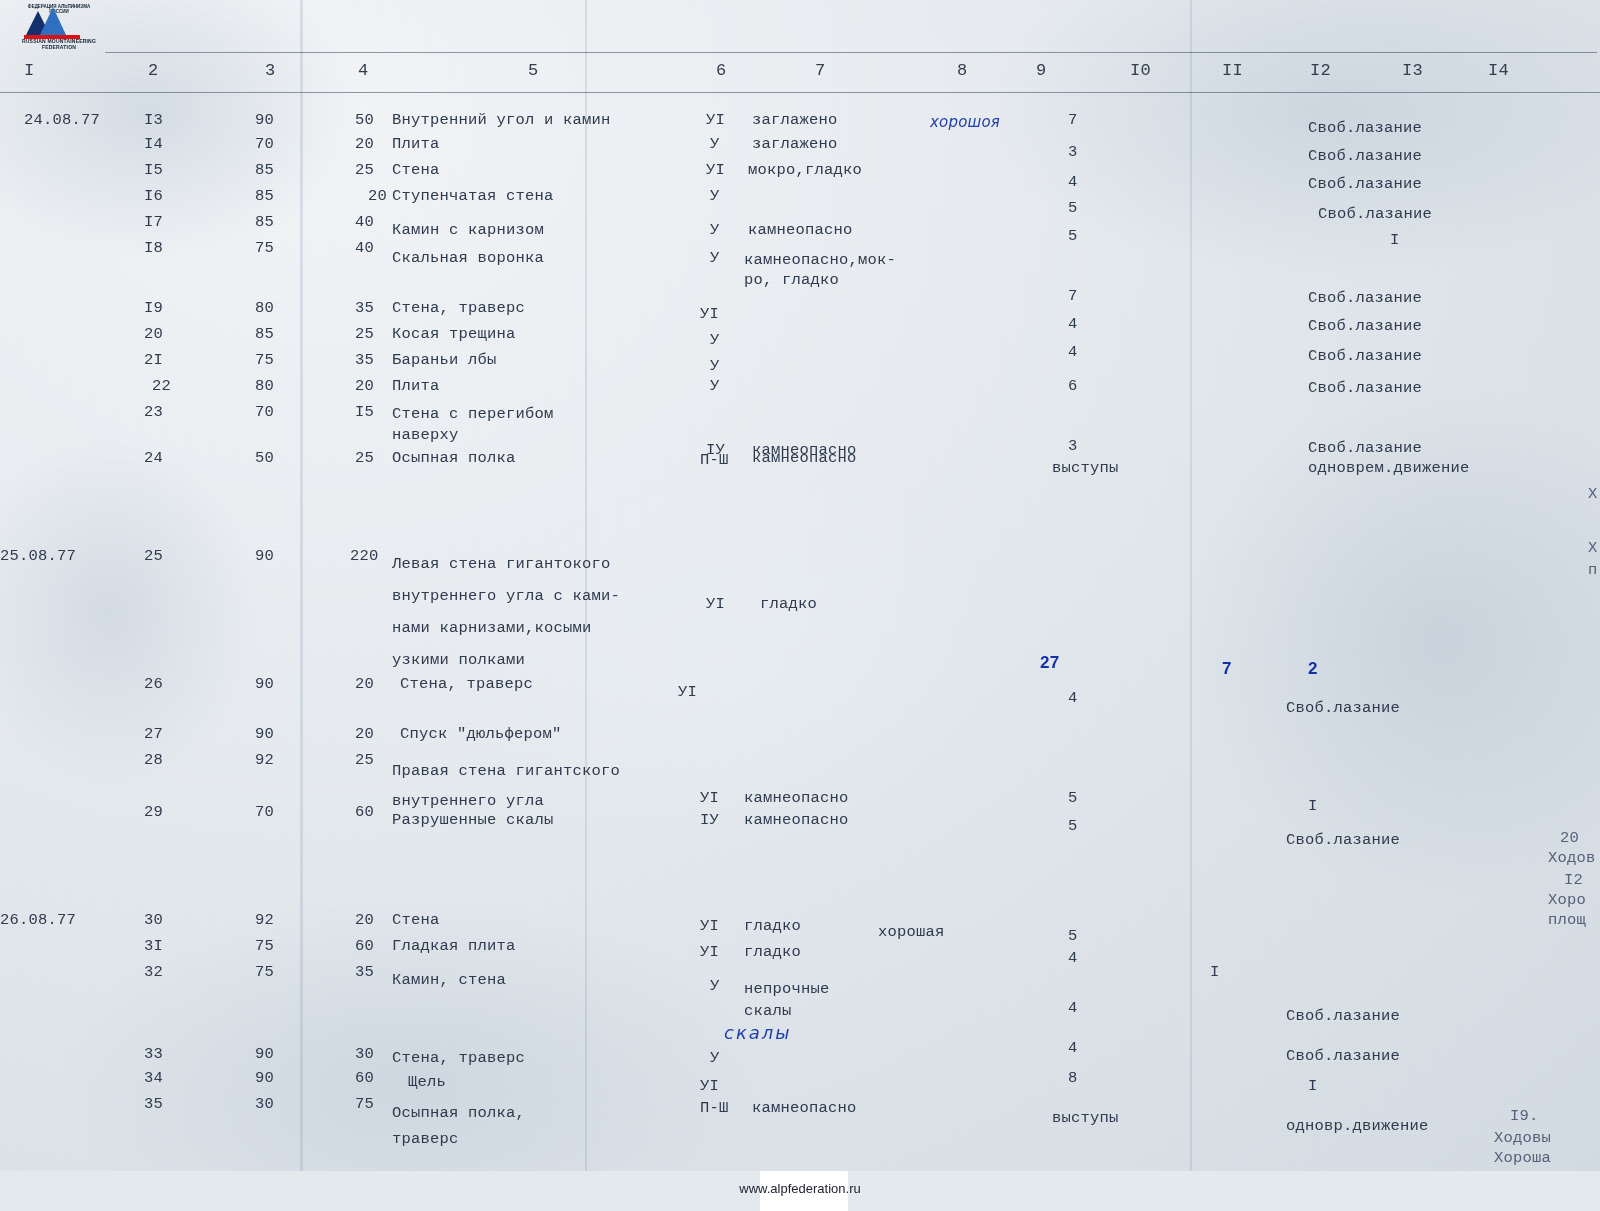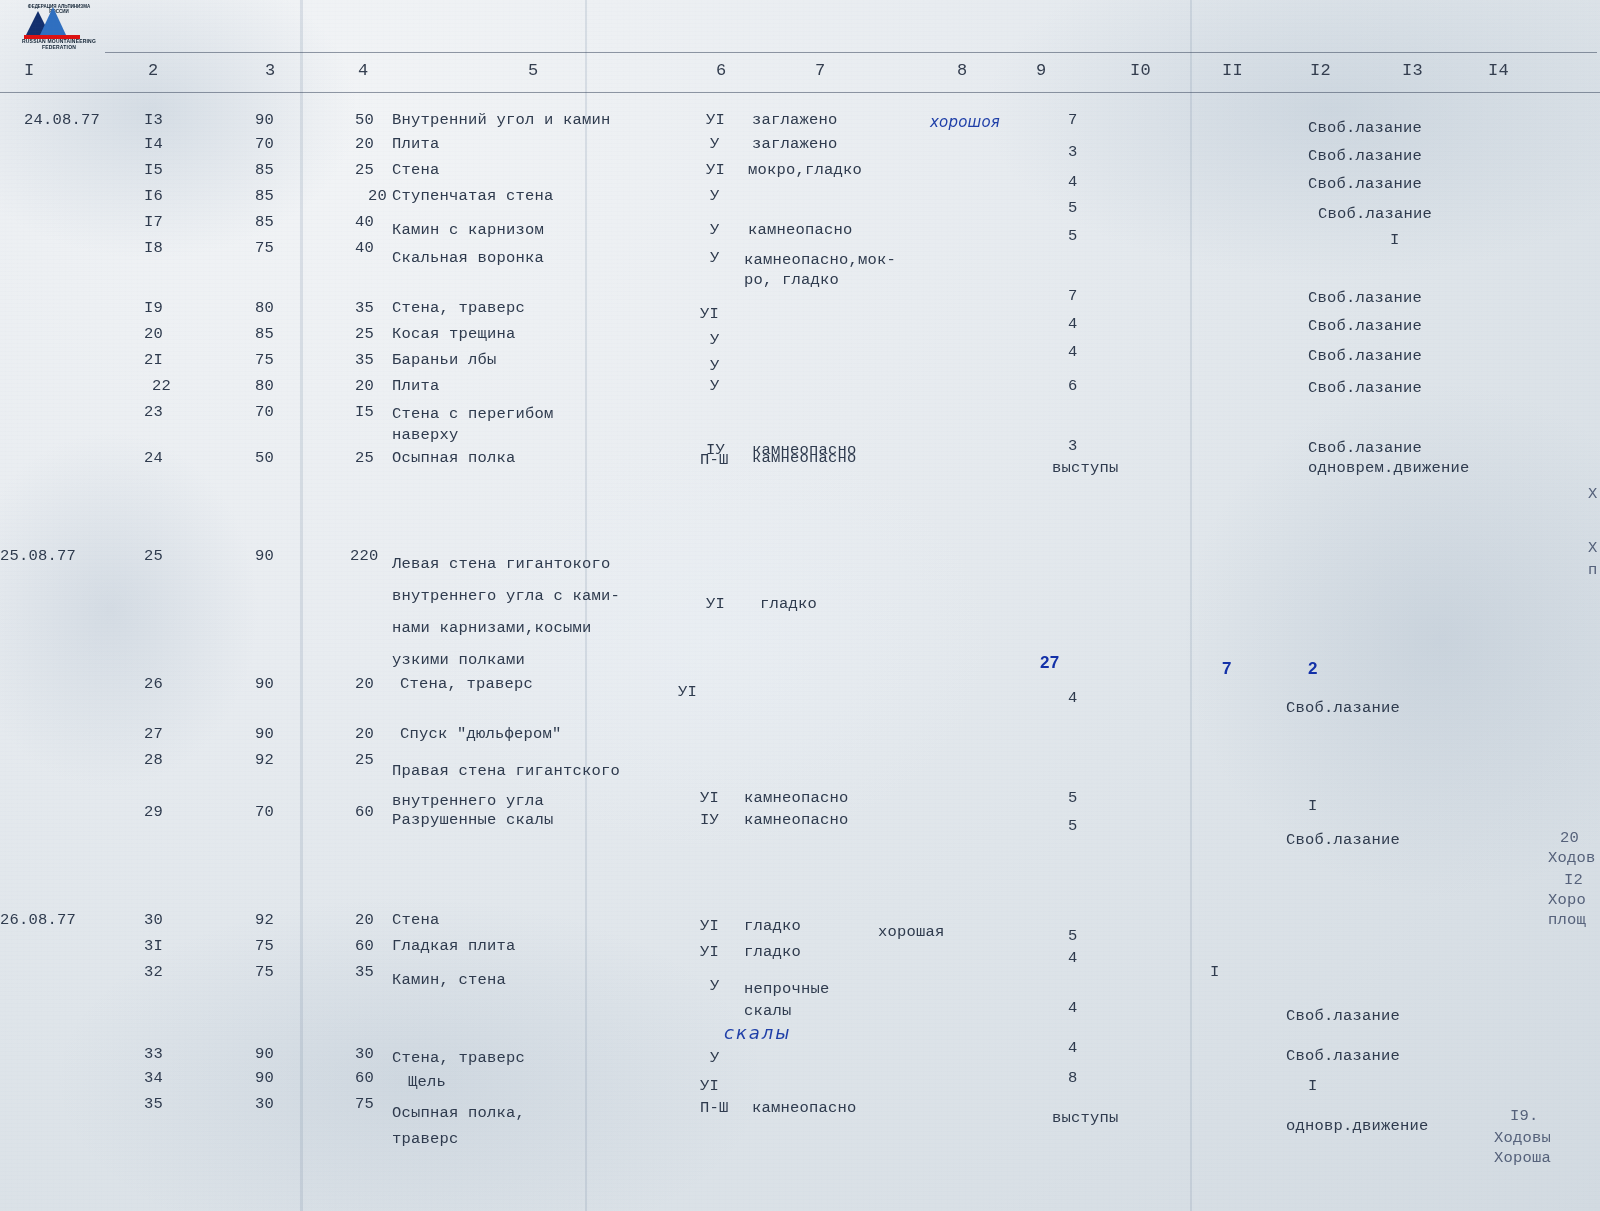--- a/index.html
+++ b/index.html
@@ -405,14 +405,20 @@
   <div class="c" style="left:752px; top:1100px;">камнеопасно</div>
   <div class="c" style="left:1052px;top:1110px;">выступы</div>
   <div class="c" style="left:1286px;top:1118px;">одновр.движение</div>
 
   <div class="c faded" style="left:1510px; top:1108px;">I9.</div>
   <div class="c faded" style="left:1494px; top:1130px;">Ходовы</div>
   <div class="c faded" style="left:1494px; top:1150px;">Хороша</div>
 
   <div id="grain"></div>
 
+  <div id="footer">
+    <div class="edge-l"></div>
+    <div class="edge-r"></div>
+    <div class="plate"></div>
+    <div class="u">www.alpfederation.ru</div>
+  </div>
 
 </div>
 
 </body></html>

